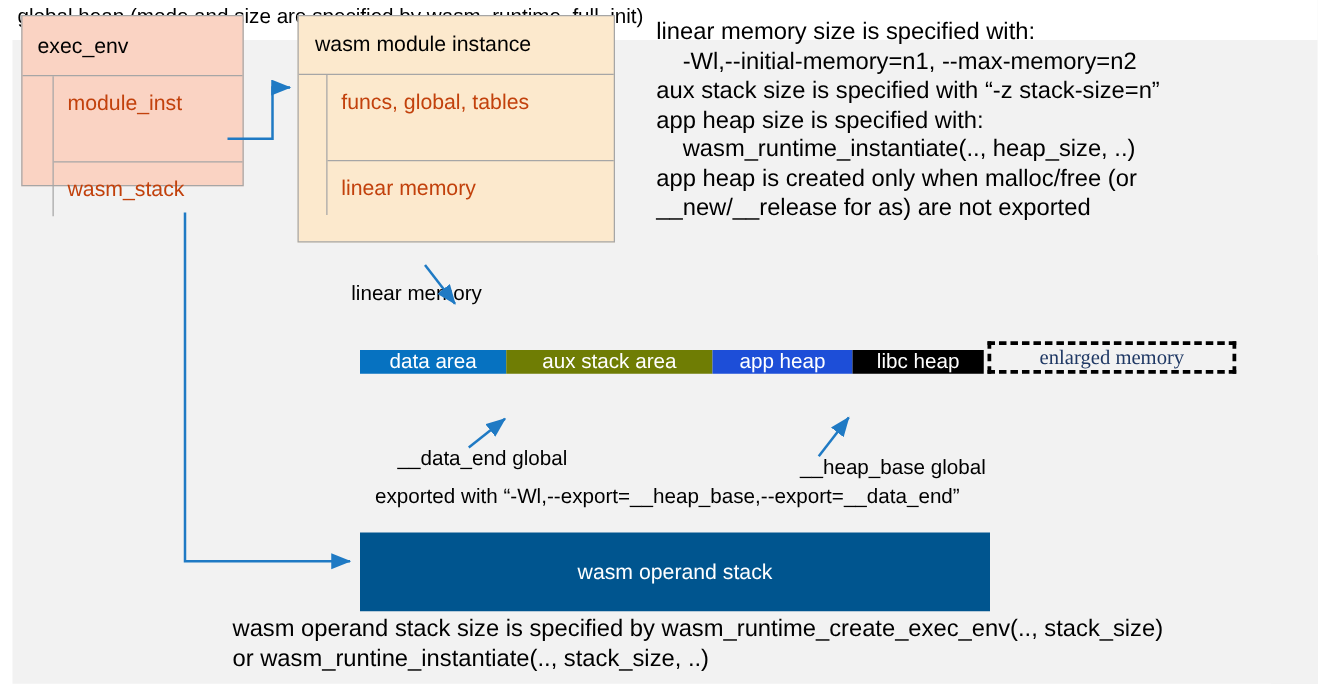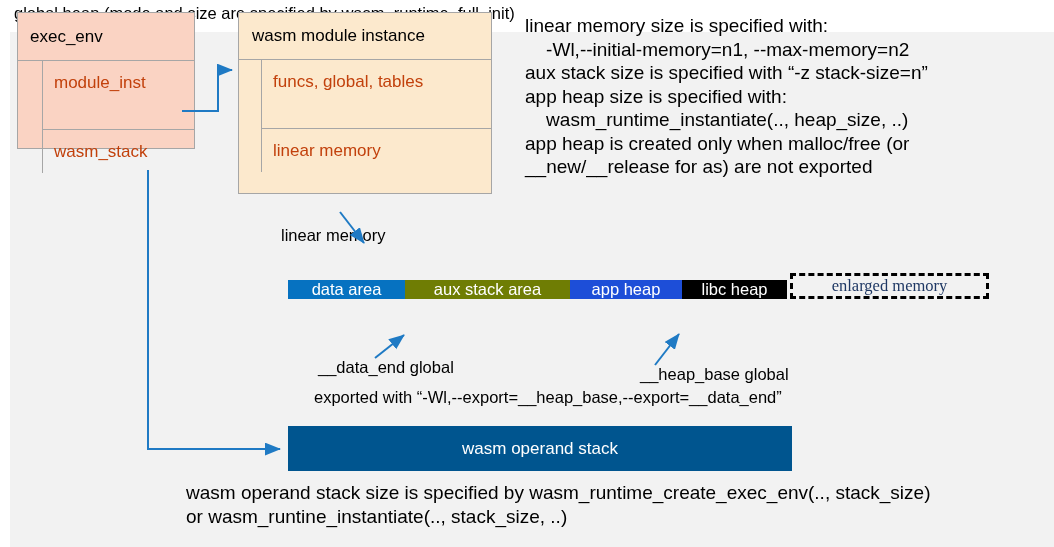--- a/index.html
+++ b/index.html
@@ -132,36 +132,36 @@
 
   
   .callout {
     position: absolute;
     font-size: 16.5px;
     color: #000;
     white-space: nowrap;
   }
   #label-data-end  { left: 318px; top: 358px; }
   #label-heap-base { left: 596px; top: 365px; margin-left: 44px; }
-  #label-exported  { left: 314px; top: 388px; }
+  #label-exported  { left: 300px; top: 388px; }
 
   
   #operand-stack {
     position: absolute;
-    left: 288px; top: 426px; width: 504px; height: 45px;
+    left: 288px; top: 426px; width: 504px; height: 63px;
     background: #00558f;
     display: flex;
     align-items: center;
     justify-content: center;
     color: #ffffff;
     font-size: 17px;
     white-space: nowrap;
   }
   #note-operand {
-    left: 186px; top: 481px;
+    left: 186px; top: 492px;
   }
 
   
   #connectors {
     position: absolute;
     left: 0; top: 0;
     width: 1054px; height: 547px;
     pointer-events: none;
   }
 </style>

